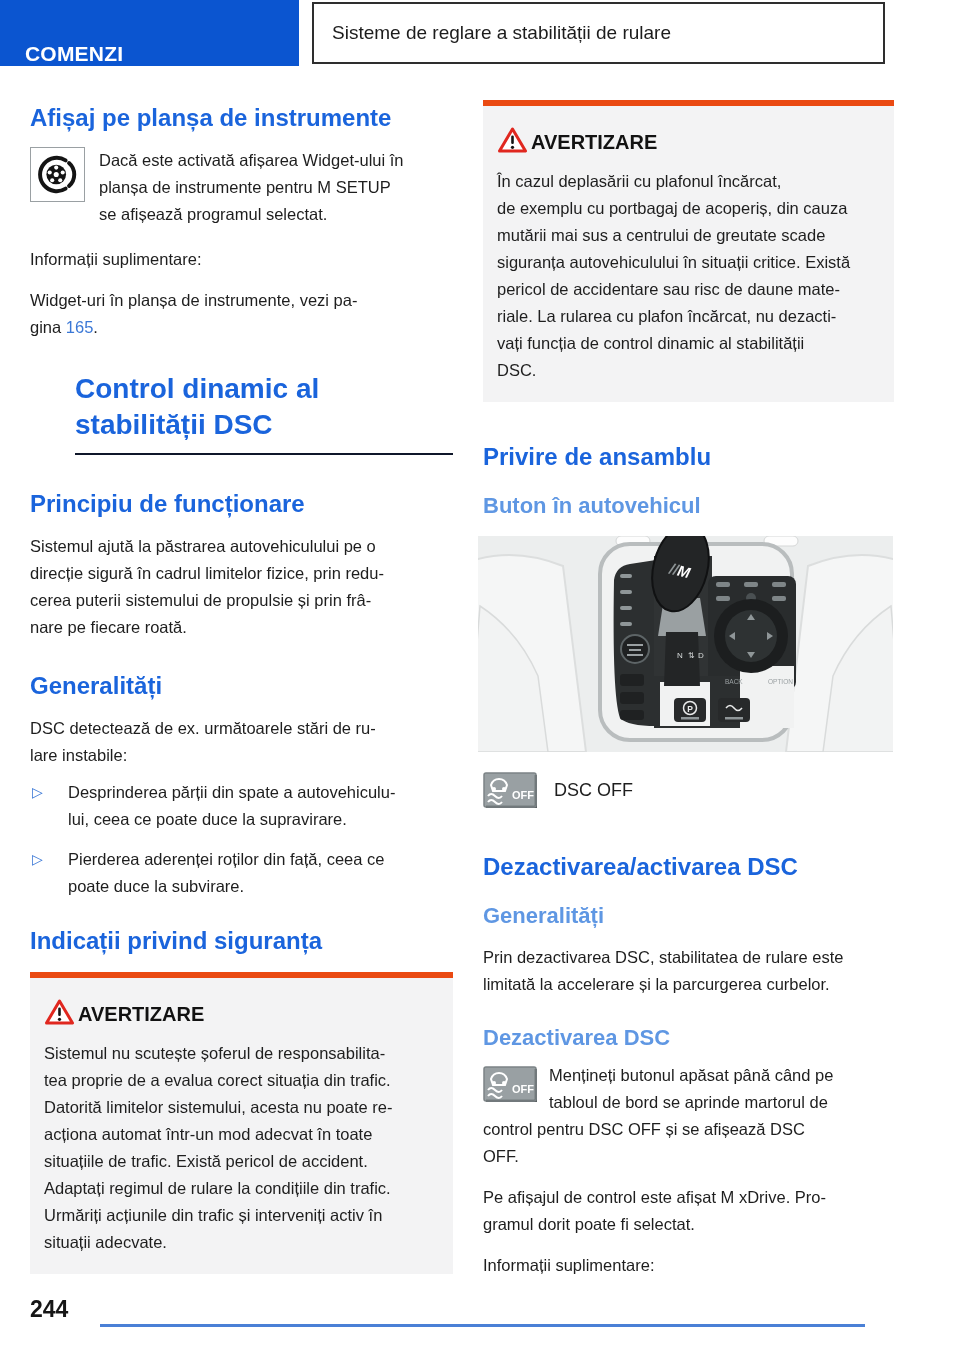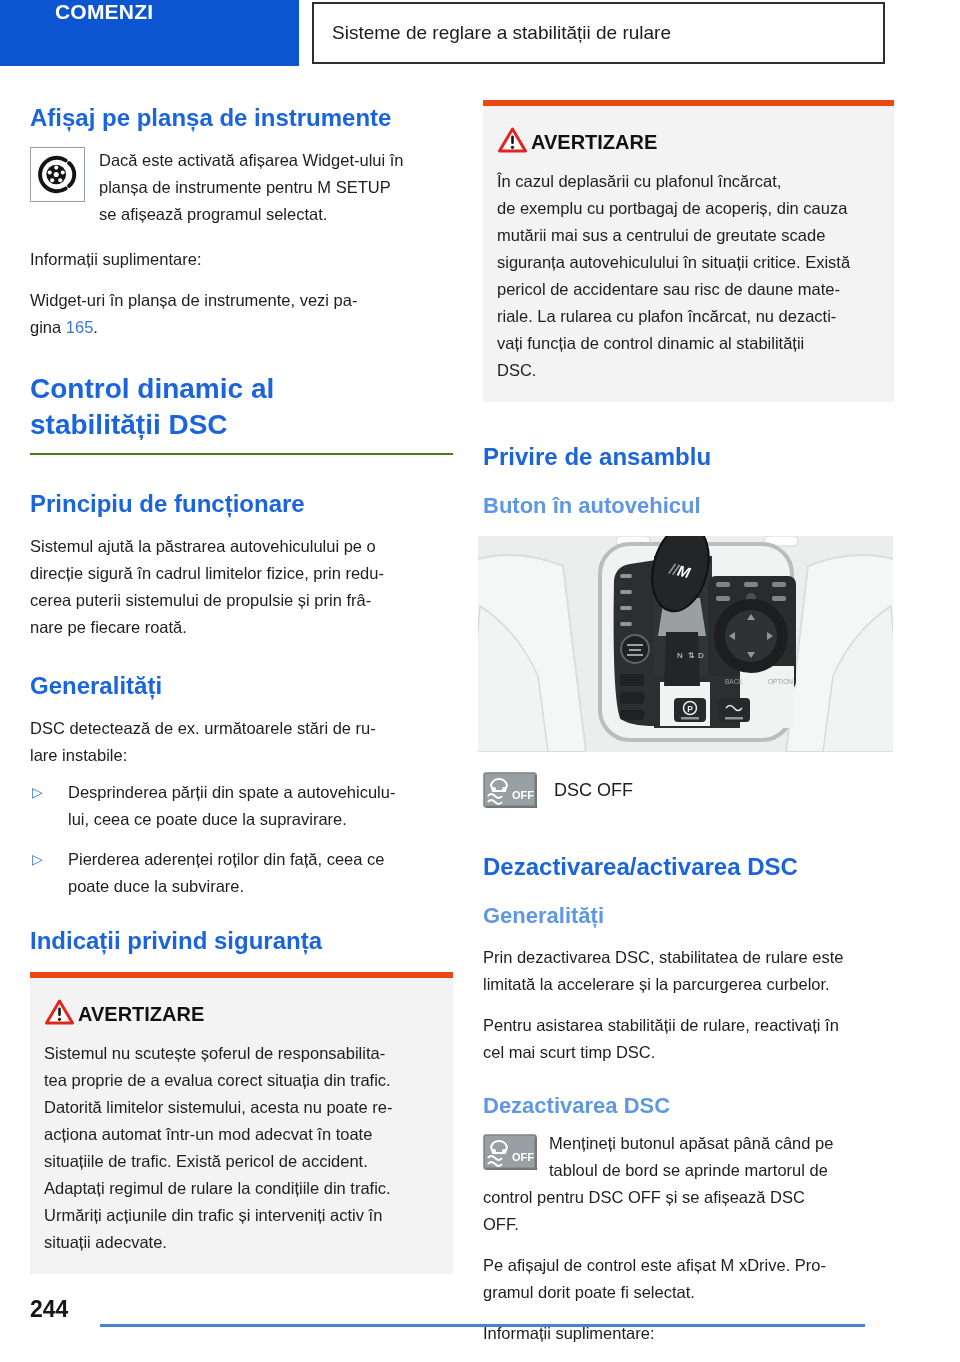--- a/index.html
+++ b/index.html
@@ -3,33 +3,33 @@
 <meta charset="utf-8">
 <style>
   html,body{margin:0;padding:0;}
   body{
     width:960px;height:1362px;position:relative;background:#ffffff;
     font-family:"Liberation Sans", sans-serif;color:#1e1e1e;overflow:hidden;
   }
   
   .header-tab{
     position:absolute;left:0;top:0;width:299px;height:66px;background:#0b55d0;
-    display:flex;align-items:flex-start;padding-left:55px;box-sizing:border-box;
+    display:flex;align-items:flex-end;padding-left:25px;box-sizing:border-box;
   }
   .header-tab span{color:#ffffff;font-weight:bold;font-size:21px;letter-spacing:.2px;}
   .header-box{
     position:absolute;left:312px;top:2px;width:573px;height:62px;background:#ffffff;
     border:2px solid #2e2e2e;box-sizing:border-box;display:flex;align-items:center;padding-left:18px;
   }
   .header-box span{font-size:19px;color:#1c1c1c;}
   
   .col-left{position:absolute;left:30px;top:103px;width:423px;}
   .col-right{position:absolute;left:483px;top:100px;width:411px;}
   h1,h2,h3{margin:0;font-weight:bold;white-space:pre-line;}
-  h1{font-size:28px;line-height:36px;color:#1a64dc;padding-bottom:10px;border-bottom:2px solid #4d7c0f;margin-top:30px;}
+  h1{font-size:28px;line-height:36px;color:#1a64dc;padding-bottom:10px;border-bottom:2px solid #0f172a;margin-top:30px;margin-left:45px;}
   h2{font-size:24px;line-height:30px;color:#1a64dc;}
   h3{font-size:22px;line-height:28px;color:#5f97e3;}
   p{margin:0;font-size:16.5px;line-height:27px;white-space:pre-line;}
   .mt14{margin-top:14px;} .mt18{margin-top:18px;} .mt20{margin-top:20px;}
   .mt26{margin-top:26px;} .mt30{margin-top:30px;} .mt34{margin-top:34px;} .mt40{margin-top:40px;}
   .link{color:#3b78d6;cursor:pointer;}
   
   .media{display:flex;gap:14px;margin-top:14px;align-items:flex-start;}
   .widget-icon-box{
     flex:0 0 auto;width:55px;height:55px;border:1px solid #9aa0a3;background:#fff;
@@ -250,22 +250,20 @@
       </svg>
     </span>
     <span class="dsc-label">DSC OFF</span>
   </div>
 
   <h2 class="mt40">Dezactivarea/activarea DSC</h2>
 
   <h3 class="mt20">Generalități</h3>
   <p class="mt14">Prin dezactivarea DSC, stabilitatea de rulare este
 limitată la accelerare și la parcurgerea curbelor.</p>
-  <p class="mt14">Pentru asistarea stabilității de rulare, reactivați în
-cel mai scurt timp DSC.</p>
 
   <h3 class="mt26">Dezactivarea DSC</h3>
 
   <div class="clearfix" style="margin-top:10px;">
     <span class="float-icon">
       <svg width="54" height="36" viewBox="0 0 54 36" aria-hidden="true">
         <rect x="1" y="1" width="52" height="34" rx="2" fill="#99a0a3"></rect>
         <path d="M53 3 L53 35 L3 35" fill="none" stroke="#565c5e" stroke-width="2.5"></path>
         <rect x="1" y="1" width="52" height="34" rx="2" fill="none" stroke="#7c8386" stroke-width="1.5"></rect>
         <path d="M8 13 q2 -6 8 -6 q6 0 8 6 l-2 6 l-12 0 Z" fill="none" stroke="#ffffff" stroke-width="2"></path>

